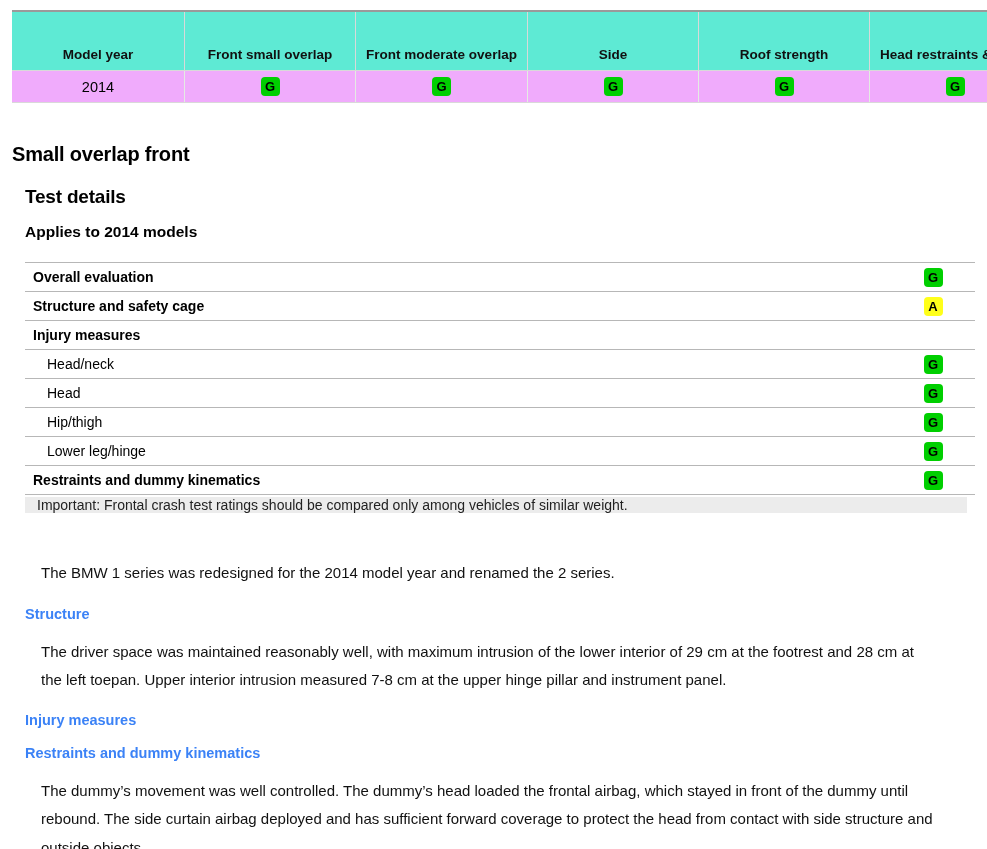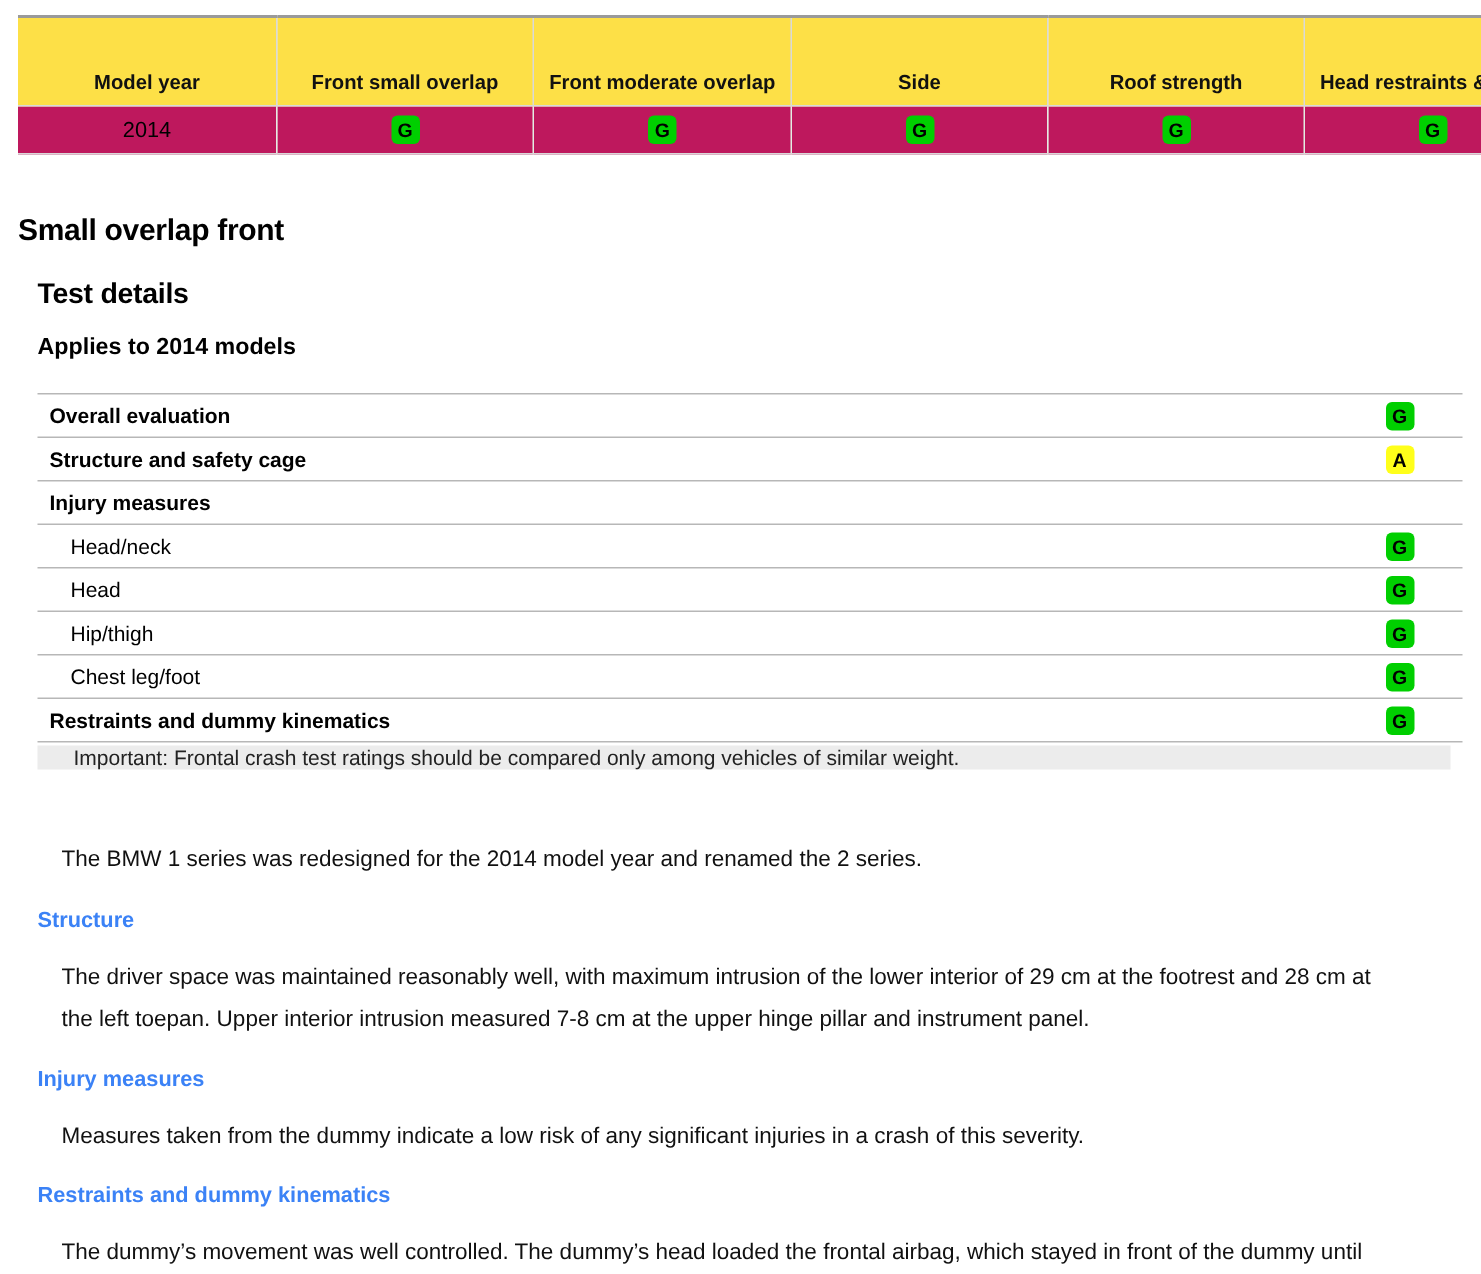--- a/index.html
+++ b/index.html
@@ -32,28 +32,28 @@
     border-top: 2px solid #9a9a9a;
     border-bottom: 1px solid #d9d9d9;
     border-right: 1px solid #d9d9d9;
     font-size: 13.5px;
     font-weight: bold;
     text-align: center;
     vertical-align: bottom;
     padding: 6px 6px 8px 6px;
     height: 44px;
     line-height: 15px;
-    background: #fde047;
+    background: #5eead4;
     color: #111111;
   }
   table.summary-table thead th:last-child { border-right: none; }
   table.summary-table tbody td {
     border-bottom: 1px solid #d9d9d9;
     border-right: 1px solid #e4ece2;
-    background: #be185d;
+    background: #f0abfc;
     text-align: center;
     vertical-align: middle;
     height: 31px;
     font-size: 14.5px;
     padding: 0;
   }
   table.summary-table tbody td:last-child { border-right: none; }
 
   
   .badge {
@@ -132,21 +132,21 @@
   
   .notice {
     position: absolute;
     left: 25px;
     top: 497px;
     width: 942px;
     height: 16px;
     background: #ececec;
     display: flex;
     align-items: center;
-    padding-left: 24px;
+    padding-left: 12px;
     box-sizing: border-box;
     font-size: 14px;
     color: #222222;
   }
 
   
   .body-copy {
     position: absolute;
     left: 25px;
     top: 543px;
@@ -231,21 +231,21 @@
     </div>
     <div class="detail-row indent">
       <div class="detail-label">Head</div>
       <div class="detail-rating"><span class="badge g">G</span></div>
     </div>
     <div class="detail-row indent">
       <div class="detail-label">Hip/thigh</div>
       <div class="detail-rating"><span class="badge g">G</span></div>
     </div>
     <div class="detail-row indent">
-      <div class="detail-label">Chest leg/foot</div>
+      <div class="detail-label">Lower leg/hinge</div>
       <div class="detail-rating"><span class="badge g">G</span></div>
     </div>
     <div class="detail-row bold">
       <div class="detail-label">Restraints and dummy kinematics</div>
       <div class="detail-rating"><span class="badge g">G</span></div>
     </div>
   </div>
 
 <div class="notice">
   <span>Important: Frontal crash test ratings should be compared only among vehicles of similar weight.</span>
@@ -253,20 +253,19 @@
 
 <div class="body-copy">
   <p class="para lead">The BMW 1 series was redesigned for the 2014 model year and renamed the 2 series.</p>
   <div id="body-blocks">
       <div class="block">
         <div class="subhead">Structure</div>
         <p class="para">The driver space was maintained reasonably well, with maximum intrusion of the lower interior of 29 cm at the footrest and 28 cm at the left toepan. Upper interior intrusion measured 7-8 cm at the upper hinge pillar and instrument panel.</p>
       </div>
       <div class="block">
         <div class="subhead">Injury measures</div>
-        <p class="para">Measures taken from the dummy indicate a low risk of any significant injuries in a crash of this severity.</p>
       </div>
       <div class="block">
         <div class="subhead">Restraints and dummy kinematics</div>
         <p class="para">The dummy’s movement was well controlled. The dummy’s head loaded the frontal airbag, which stayed in front of the dummy until rebound. The side curtain airbag deployed and has sufficient forward coverage to protect the head from contact with side structure and outside objects.</p>
       </div>
     </div>
 </div>
 
 </body></html>

